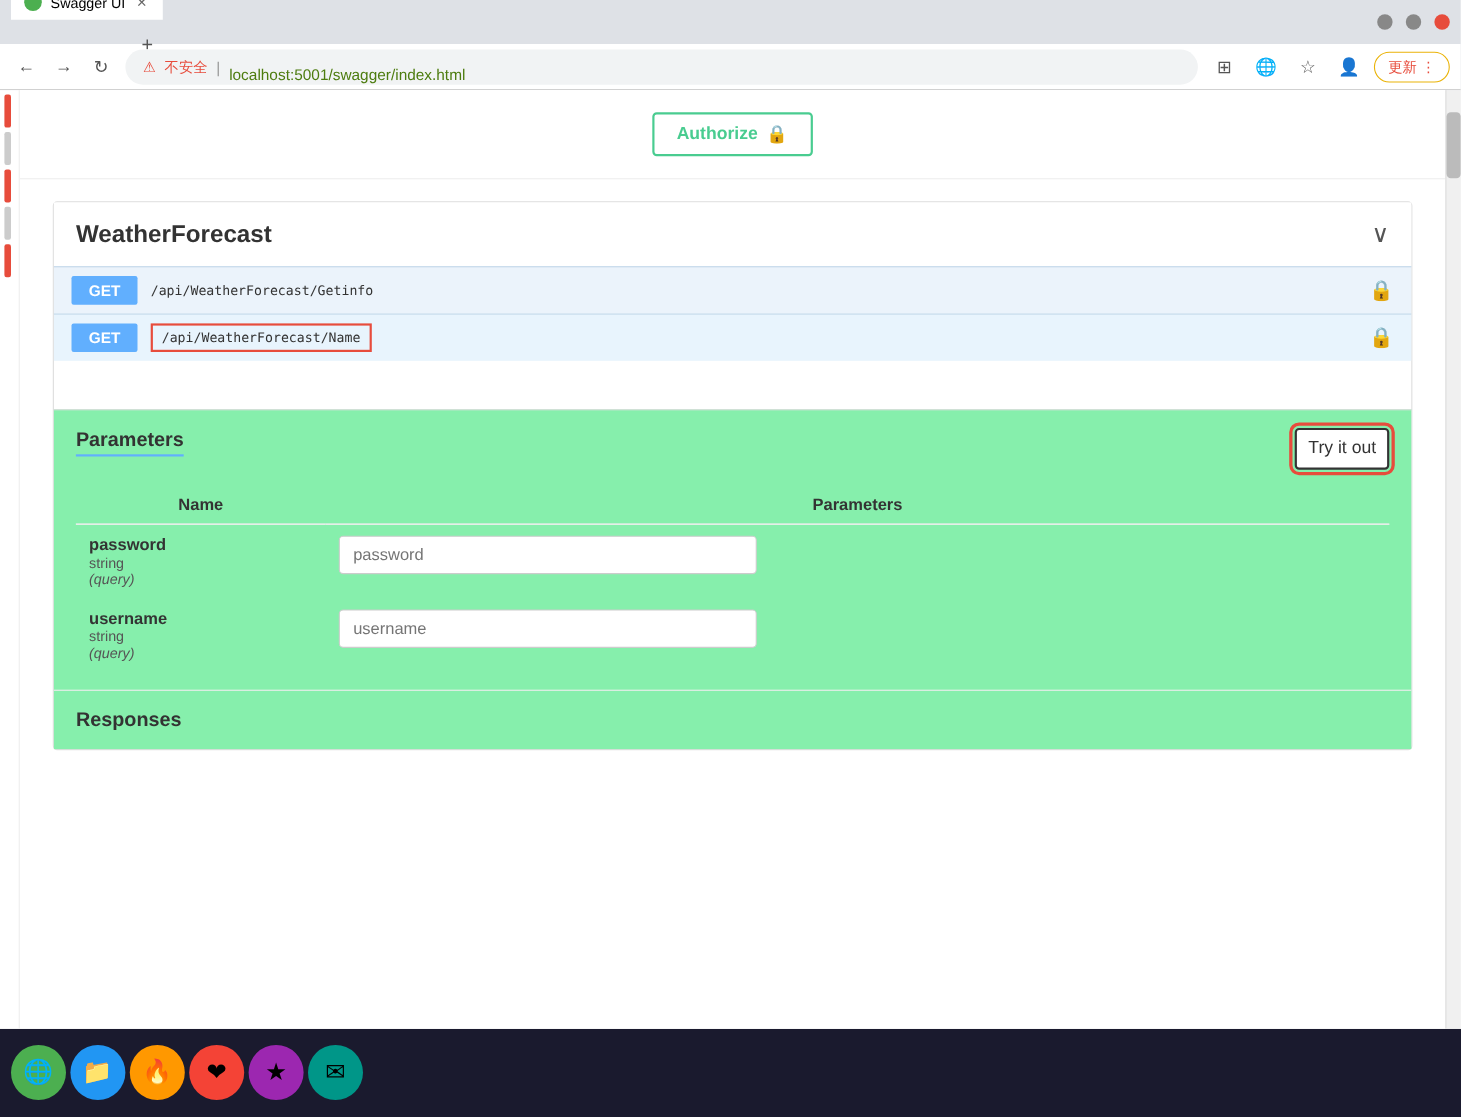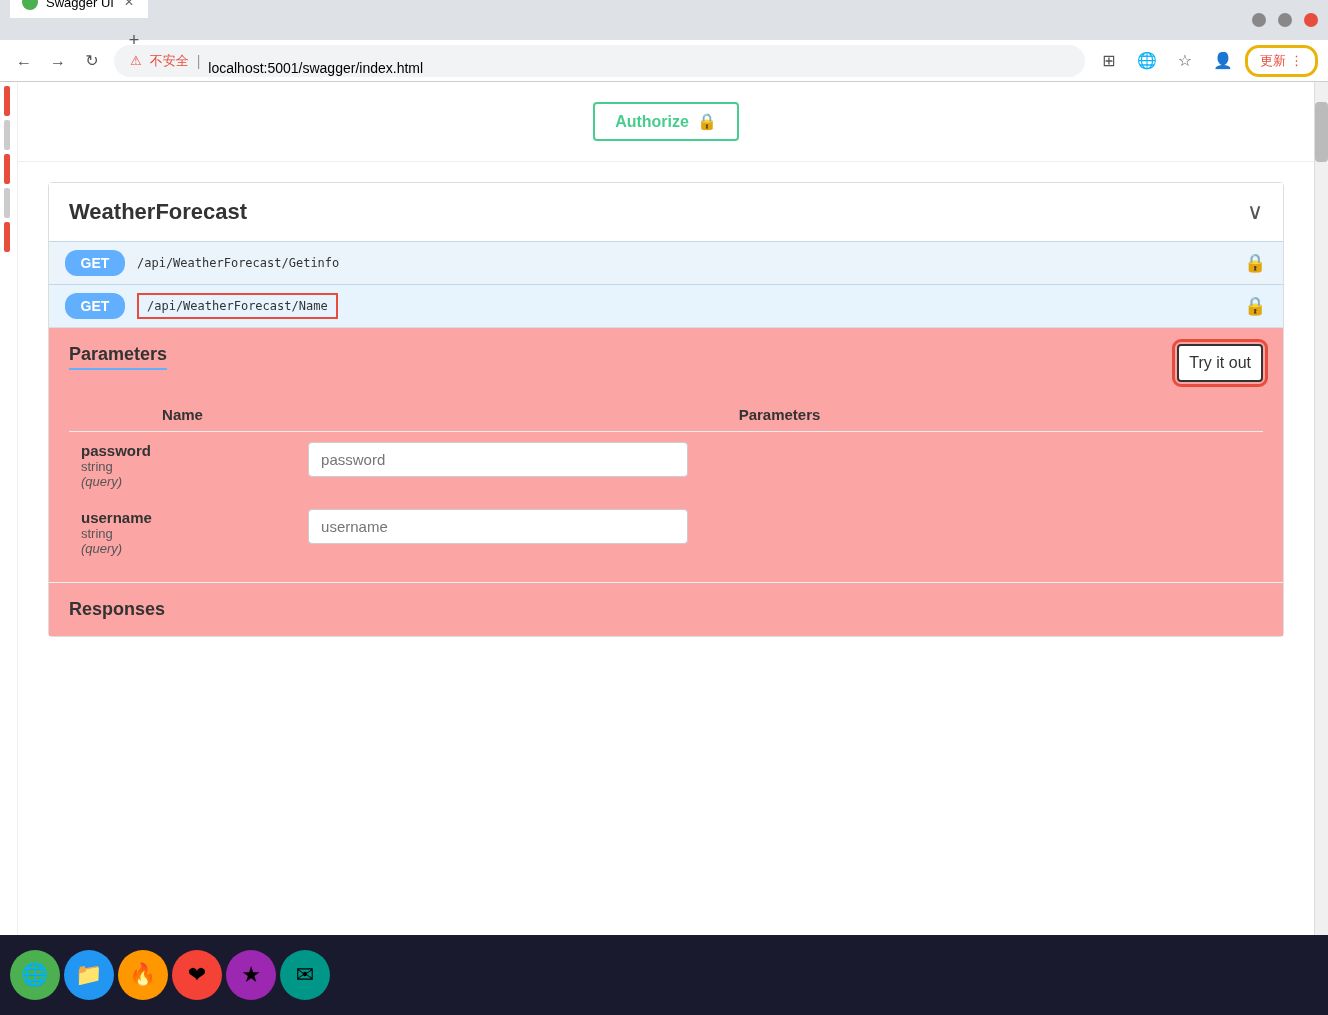--- a/index.html
+++ b/index.html
@@ -83,35 +83,35 @@
       background: #f1f3f4;
       border-radius: 20px;
       padding: 4px 16px;
       height: 32px;
       font-size: 14px;
       gap: 8px;
     }
     .warning-icon { color: #e74c3c; font-size: 13px; }
     .unsafe-text { color: #e74c3c; font-size: 13px; }
     .separator { color: #999; }
-    .url-text { color: #000000; font-size: 14px; margin-top: 14px; }
+    .url-text { color: #4d7c0f; font-size: 14px; margin-top: 14px; }
     .toolbar-icons { display: flex; gap: 6px; align-items: center; }
     .toolbar-icon {
       width: 32px; height: 32px;
       border-radius: 50%;
       border: none;
       background: transparent;
       cursor: pointer;
       font-size: 16px;
       color: #555;
       display: flex; align-items: center; justify-content: center;
     }
     .update-btn {
       background: transparent;
-      border: 3px solid #eab308;
+      border: 1px solid #eab308;
       border-radius: 14px;
       color: #e74c3c;
       padding: 4px 12px;
       font-size: 13px;
       cursor: pointer;
       display: flex; align-items: center; gap: 4px;
     }
 
     
     .browser-content-wrapper {
@@ -199,21 +199,21 @@
       border-top: 1px solid #c2d8e9;
       cursor: pointer;
       gap: 12px;
     }
     .endpoint-row.active {
       background: #e8f4fd;
       border-left: none;
     }
     .method-badge {
       padding: 5px 14px;
-      border-radius: 12px;
+      border-radius: 2px;
       font-size: 14px;
       font-weight: bold;
       color: #fff;
       min-width: 60px;
       text-align: center;
     }
     .method-get { background: #61affe; }
     .endpoint-path {
       font-family: monospace;
       font-size: 12px;
@@ -224,23 +224,24 @@
       padding: 4px 8px;
     }
     .lock-icon {
       margin-left: auto;
       color: #888;
       font-size: 18px;
     }
 
     
     .endpoint-panel {
-      background: #fca5a5;
+      background: #86efac;
       border-top: 1px solid #ddd;
       padding: 0;
+      margin-top: 44px;
     }
     .panel-inner {
       padding: 16px 20px;
     }
     .panel-header {
       display: flex;
       justify-content: space-between;
       align-items: flex-start;
       margin-bottom: 16px;
     }

